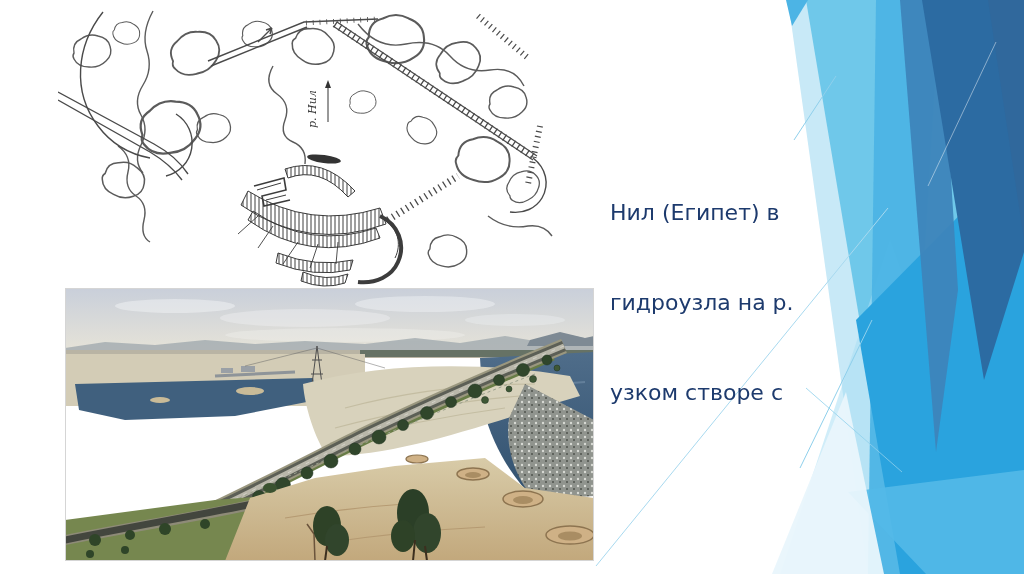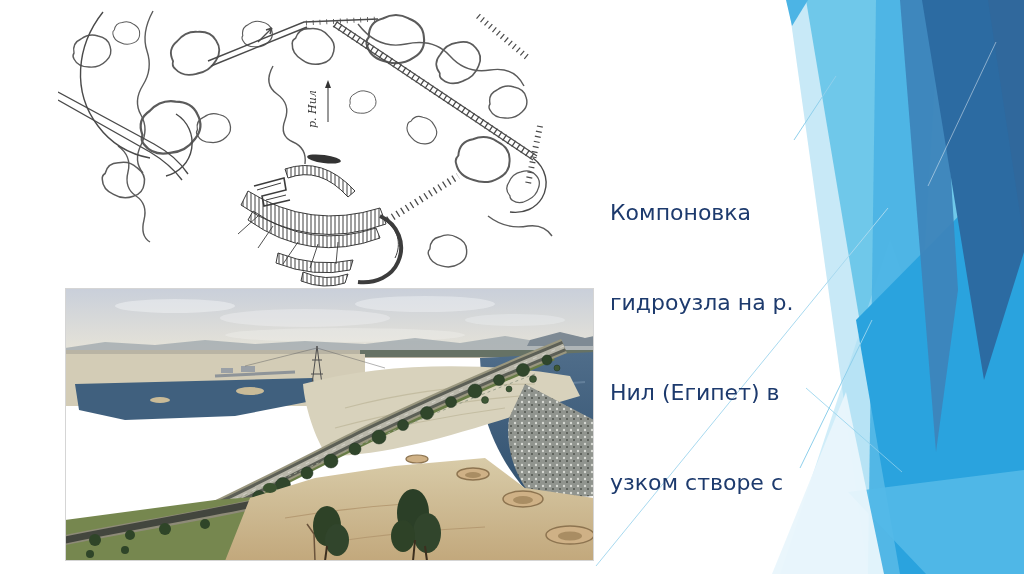--- a/index.html
+++ b/index.html
@@ -246,23 +246,22 @@
         <ellipse cx="362" cy="245" rx="14" ry="20" fill="#31452c"></ellipse>
         <ellipse cx="338" cy="248" rx="12" ry="16" fill="#2e4227"></ellipse>
         <path d="M350,252 L348,273 M360,258 L362,273" stroke="#3c2f1f" stroke-width="2"></path>
       </g>
     </g>
 
     <rect x="0.5" y="0.5" width="528" height="272" fill="none" stroke="#d5d5d5"></rect>
   </svg>
 
   <div class="caption">
-    <div class="cap-line"><span>Компоновка</span></div>
+    <div class="cap-line"><span>Нил (Египет) в</span></div>
     <div class="cap-line"><span>гидроузла на р.</span></div>
-    <div class="cap-line"><span>Нил (Египет) в</span></div>
     <div class="cap-line"><span>узком створе с</span></div>
     
     
     
     
   </div>
 
 </div>
 
 </body></html>

